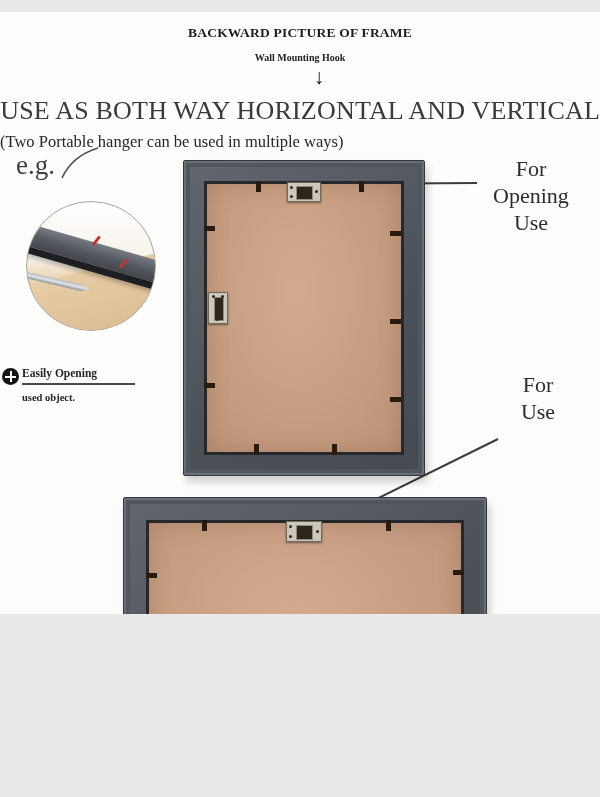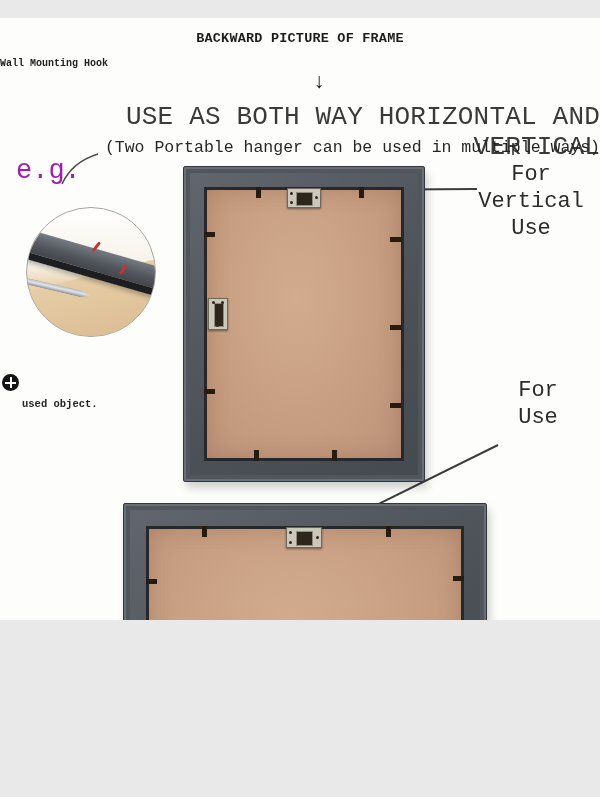--- a/index.html
+++ b/index.html
@@ -1,32 +1,32 @@
 <!DOCTYPE html>
 <html><head>
 <meta charset="utf-8">
 <style>
   html,body{margin:0;padding:0;background:#e9e9e9;}
   .page{
-    position:relative;width:600px;height:602px;margin:18px auto;
+    position:relative;width:600px;height:602px;margin:12px auto;
     background:#fdfdfc;overflow:hidden;
-    font-family:Liberation Mono, monospace;color:#2b2b2b;
+    font-family:Liberation Serif, serif;color:#2b2b2b;
   }
   
   .hdr-title{position:absolute;top:13px;left:0;width:100%;text-align:center;
     font-size:13.5px;font-weight:700;letter-spacing:.2px;color:#1d1d1d;}
-  .hdr-sub{position:absolute;top:40px;left:0;width:100%;
+  .hdr-sub{position:absolute;top:40px;left:0;width:100%;text-align:center;
     font-size:10px;font-weight:700;color:#222;}
   .hdr-arrow{position:absolute;top:53px;left:19px;width:600px;text-align:center;
     font-size:21px;font-weight:700;color:#111;}
   .headline{position:absolute;top:84px;left:0;width:100%;text-align:right;
     font-size:26px;font-weight:400;color:#3a3a3a;letter-spacing:.2px;}
-  .subheadline{position:absolute;top:120px;left:0;width:100%;text-align:right;
+  .subheadline{position:absolute;top:120px;left:0;width:100%;text-align:left;
     font-size:16.5px;color:#262626;}
-  .eg{position:absolute;top:138px;left:16px;font-size:27px;color:#a21caf;}
+  .eg{position:absolute;top:138px;left:16px;font-size:27px;color:#404040;}
 
   
   .callout{position:absolute;text-align:center;font-size:22px;line-height:27px;color:#2c2c2c;}
   .callout-v{top:143px;left:472px;width:118px;}
   .callout-h{top:359px;left:478px;width:120px;}
 
   
   .plus-badge{position:absolute;left:2px;top:356px;width:17px;height:17px;border-radius:50%;background:#141414;}
   .plus-badge::before,.plus-badge::after{content:"";position:absolute;background:#fff;}
   .plus-badge::before{left:3px;top:7.5px;width:11px;height:2px;}
@@ -158,26 +158,27 @@
       <div class="dot d1"></div>
       <div class="dot d2"></div>
       <div class="dot d3"></div>
     </div>
   </div>
 
   <div class="floor-shadow"></div>
 
   <div class="callout callout-v">
     <span style="display:block">For</span>
-    <span style="display:block">Vertical</span>
+    <span style="display:block">Opening</span>
     <span style="display:block">Use</span>
   </div>
   <div class="callout callout-h">
     <span style="display:block">For</span>
     <span style="display:block">Use</span>
   </div>
 
   <div class="plus-badge"></div>
+  <div class="eo-title">Easily Opening</div>
   <div class="eo-body">
     <span style="display:block">used object.</span>
   </div>
 
 </div>
 
 </body></html>

